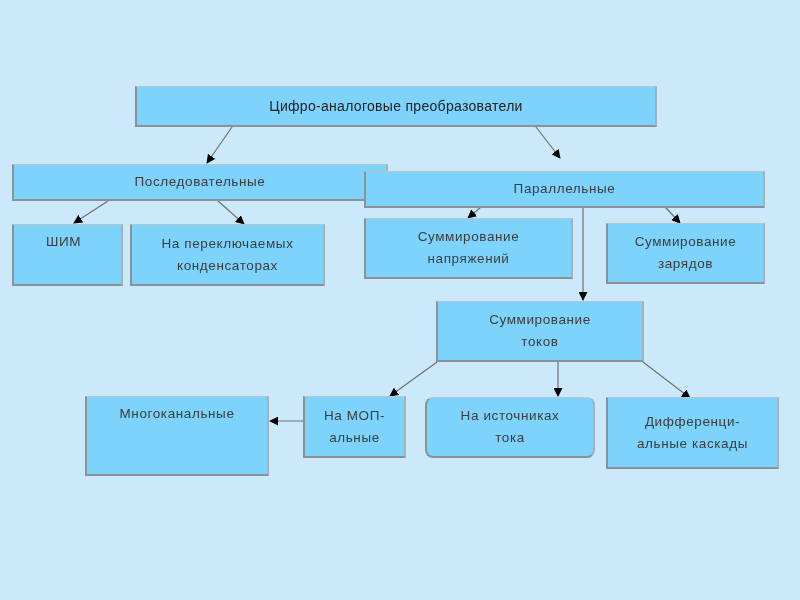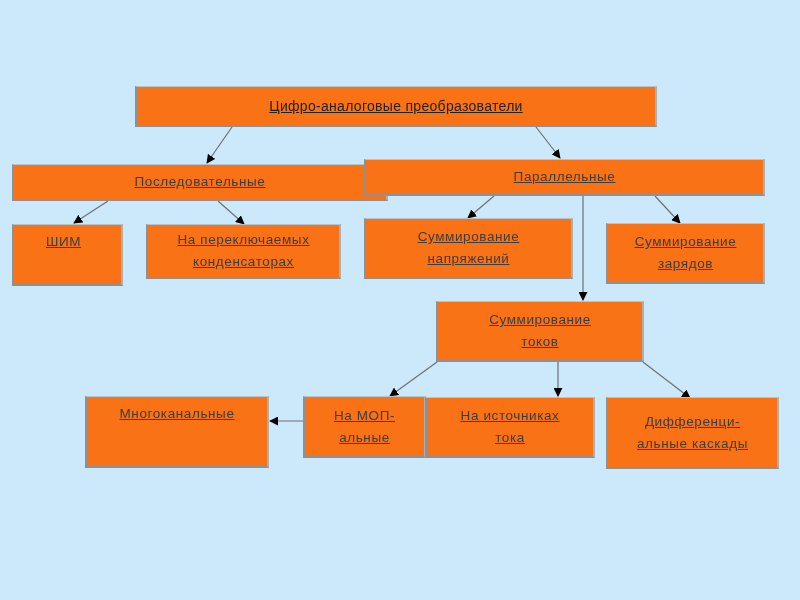--- a/index.html
+++ b/index.html
@@ -7,31 +7,31 @@
     width: 800px; height: 600px; overflow: hidden;
     background: #cbe9fb;
     font-family: "Liberation Sans", "DejaVu Sans", sans-serif;
     position: relative;
   }
   .canvas { position: absolute; left: 0; top: 0; width: 800px; height: 600px; }
   svg.links { position: absolute; left: 0; top: 0; width: 800px; height: 600px; }
   .box {
     position: absolute;
     box-sizing: border-box;
-    background: #f97316;
+    background: #7dd3fc;
     border-top: 1px solid #b8c4cc;
     border-left: 2px solid #8a9298;
     border-right: 2px solid #a8b0b6;
     border-bottom: 2px solid #8a9298;
     color: #3d3d3d;
     font-size: 13.5px;
     letter-spacing: 0.6px;
     line-height: 22px;
     text-align: center;
-    display: flex; flex-direction: column; align-items: center; text-decoration: underline;
+    display: flex; flex-direction: column; align-items: center;
   }
   .box .t { display: block; white-space: nowrap; }
   .center { justify-content: center; }
   .top { justify-content: flex-start; padding-top: 6px; }
   .root { color: #222; font-size: 14px; letter-spacing: 0.3px; }
 </style>
 </head>
 <body>
 
 <div class="canvas">
@@ -58,58 +58,58 @@
   </svg>
 
   <div class="box center root" style="left:135px;top:86px;width:522px;height:41px;">
     <span class="t">Цифро-аналоговые преобразователи</span>
   </div>
 
   <div class="box center" style="left:12px;top:164px;width:376px;height:37px;">
     <span class="t">Последовательные</span>
   </div>
 
-  <div class="box center" style="left:364px;top:159px;width:401px;height:37px;">
+  <div class="box center" style="left:364px;top:171px;width:401px;height:37px;">
     <span class="t">Параллельные</span>
   </div>
 
   <div class="box top" style="left:12px;top:224px;width:111px;height:62px;align-items:flex-start;padding-left:32px;">
     <span class="t">ШИМ</span>
   </div>
 
-  <div class="box center" style="left:146px;top:224px;width:195px;height:55px;">
+  <div class="box center" style="left:130px;top:224px;width:195px;height:62px;">
     <span class="t">На переключаемых</span>
     <span class="t">конденсаторах</span>
   </div>
 
   <div class="box center" style="left:364px;top:218px;width:209px;height:61px;">
     <span class="t">Суммирование</span>
     <span class="t">напряжений</span>
   </div>
 
   <div class="box center" style="left:606px;top:223px;width:159px;height:61px;">
     <span class="t">Суммирование</span>
     <span class="t">зарядов</span>
   </div>
 
   <div class="box center" style="left:436px;top:301px;width:208px;height:61px;">
     <span class="t">Суммирование</span>
     <span class="t">токов</span>
   </div>
 
-  <div class="box top" style="left:85px;top:396px;width:184px;height:72px;">
+  <div class="box top" style="left:85px;top:396px;width:184px;height:80px;">
     <span class="t">Многоканальные</span>
   </div>
 
-  <div class="box center" style="left:303px;top:396px;width:123px;height:62px;">
+  <div class="box center" style="left:303px;top:396px;width:103px;height:62px;">
     <span class="t">На МОП-</span>
     <span class="t">альные</span>
   </div>
 
-  <div class="box center" style="left:425px;top:397px;width:170px;height:61px;">
+  <div class="box center" style="left:425px;top:397px;width:170px;height:61px;border-radius:8px;">
     <span class="t">На источниках</span>
     <span class="t">тока</span>
   </div>
 
   <div class="box center" style="left:606px;top:397px;width:173px;height:72px;">
     <span class="t">Дифференци-</span>
     <span class="t">альные каскады</span>
   </div>
 
 </div>

